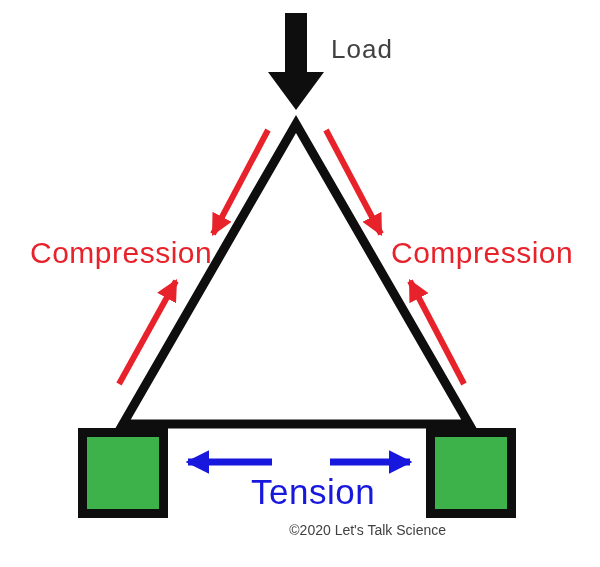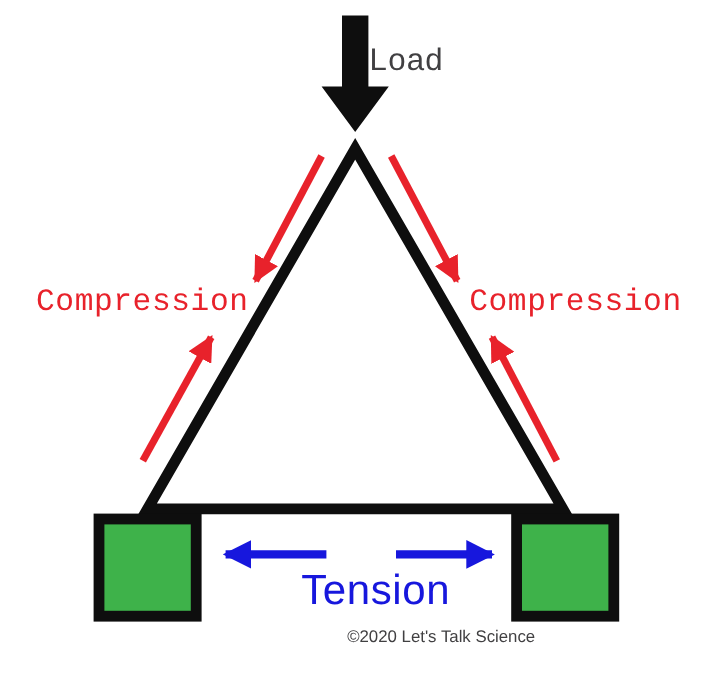--- a/index.html
+++ b/index.html
@@ -44,31 +44,30 @@
     fill: none;
     stroke-linecap: butt;
   }
   .support {
     fill: var(--support-green);
     stroke: var(--structure-black);
     stroke-width: 9;
   }
   .label { position: absolute; white-space: nowrap; }
   .load-label {
-    left: 308px; top: 34px;
+    left: 331px; top: 34px;
     font-size: 26px;
     color: var(--text-dark);
     letter-spacing: 1px;
   }
   .comp-label {
     top: 236px;
-    font-size: 26px;
+    font-size: 30px;
     color: var(--compression-red);
     letter-spacing: 0.5px;
-    font-family: Liberation Mono, monospace;
   }
   .comp-left  { left: 30px; }
   .comp-right { left: 391px; }
   .tension-label {
     left: 251px; top: 472px;
     font-size: 35px;
     color: var(--tension-blue);
     letter-spacing: 0.5px;
   }
   .credit {

